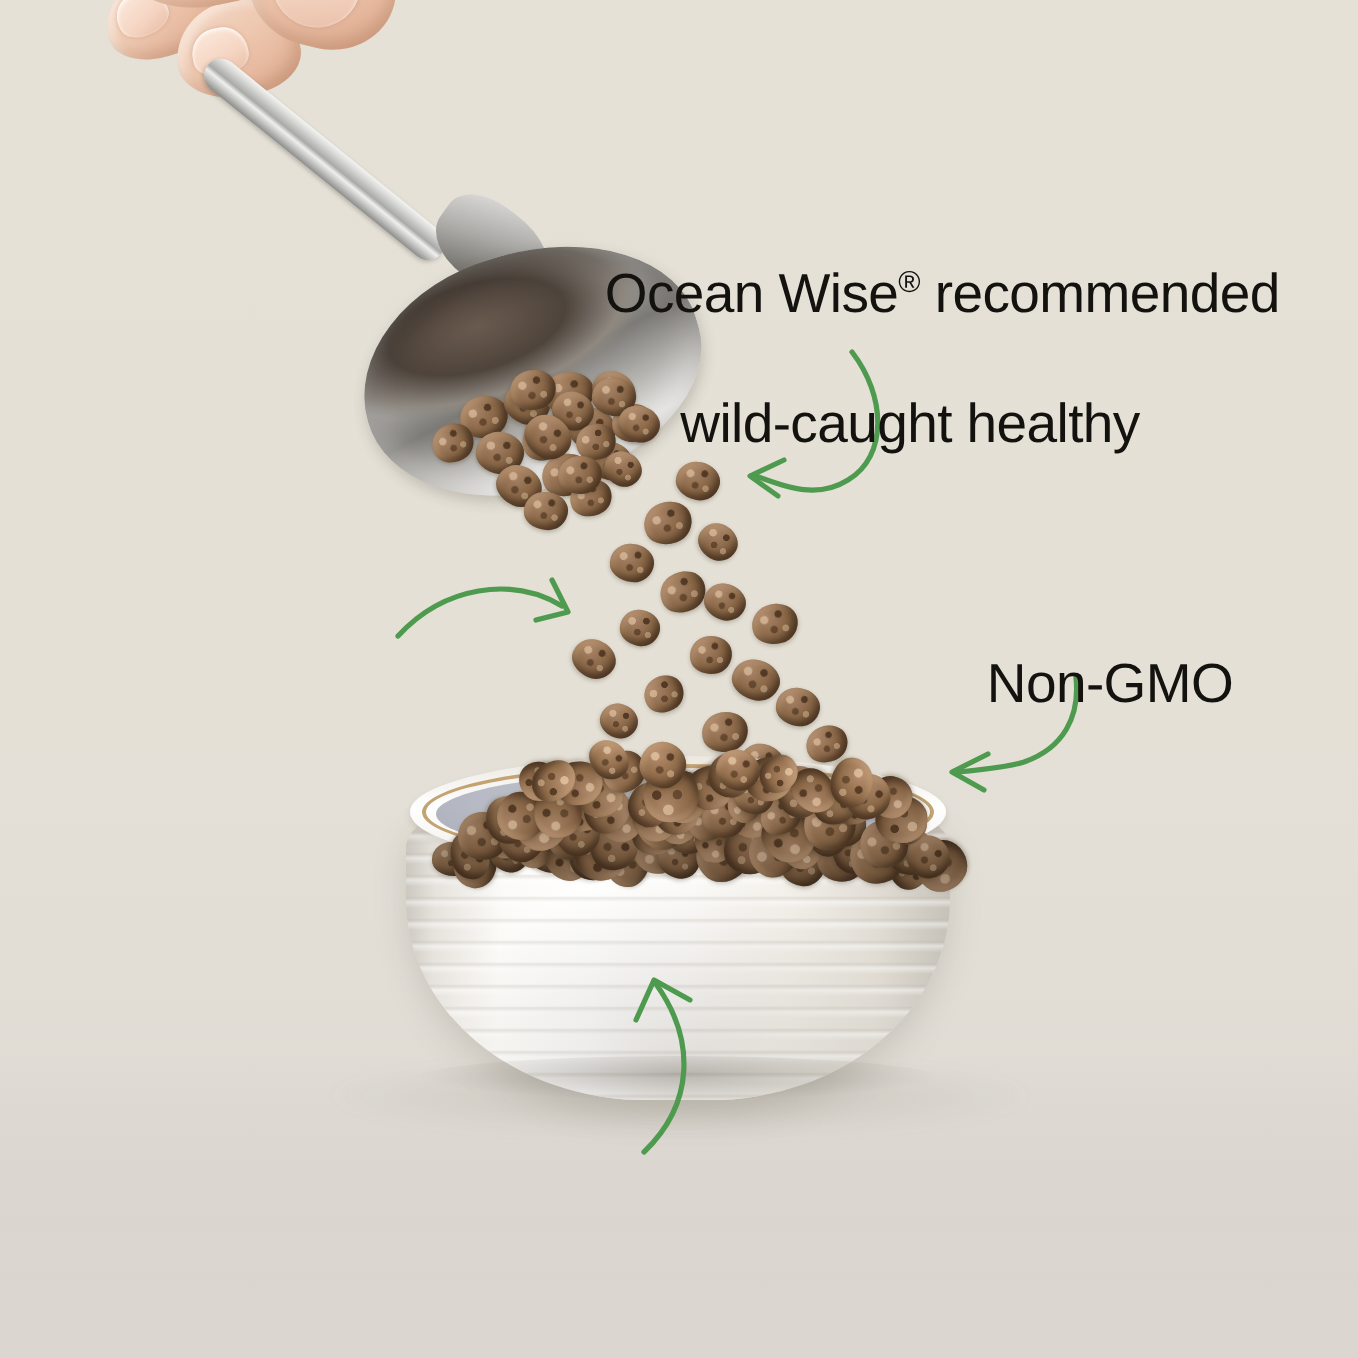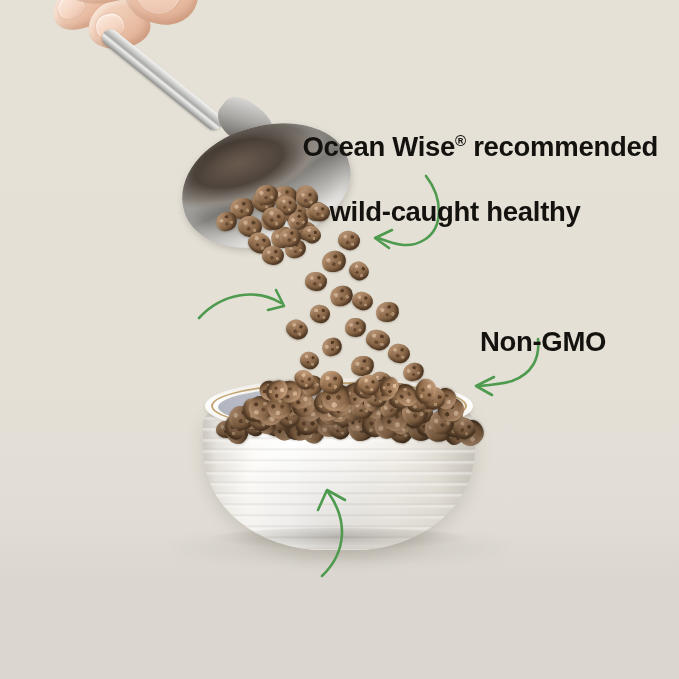--- a/index.html
+++ b/index.html
@@ -31,41 +31,41 @@
     bottom: 0;
     height: 150px;
     background: linear-gradient(180deg, rgba(214,210,202,0) 0%, rgba(217,213,206,0.55) 35%, #dbd7d0 100%);
     pointer-events: none;
   }
 
   
   .label {
     position: absolute;
     color: #14120f;
-    font-weight: 700;
+    font-weight: 400;
     letter-spacing: -0.3px;
     line-height: 1.18;
     white-space: pre;
     text-rendering: optimizeLegibility;
   }
   #label-oceanwise {
     left: 273px;
     top: 99px;
     font-size: 27.5px;
     text-align: center;
     width: 364px;
   }
   #label-oceanwise .line2 { display:block; }
   .reg {
     font-size: 0.55em;
     vertical-align: super;
     line-height: 0;
   }
   #label-nongmo {
-    left: 443px;
+    left: 455px;
     top: 261px;
     font-size: 27.5px;
     text-align: center;
     width: 200px;
   }
   #label-grainfree {
     left: 76px;
     top: 319px;
     font-size: 27.5px;
   }

